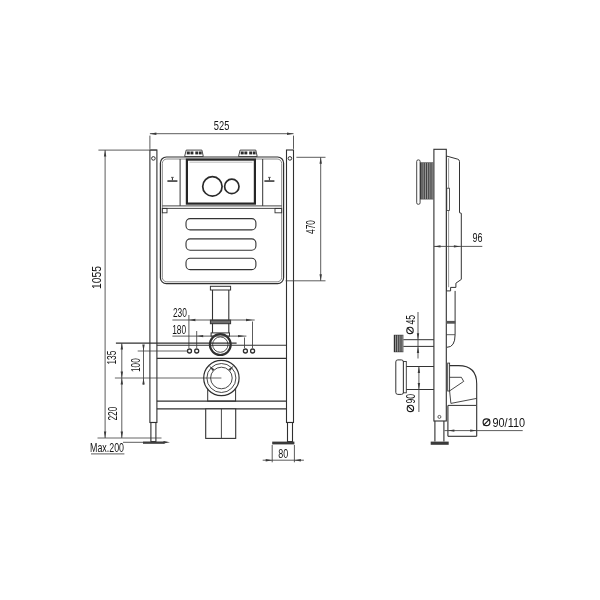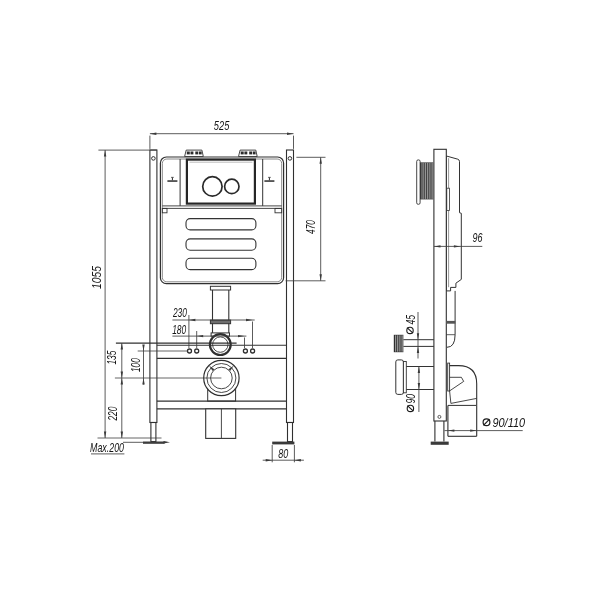--- a/index.html
+++ b/index.html
@@ -1,16 +1,16 @@
 <!DOCTYPE html>
 <html><head>
 <meta charset="utf-8">
 <style>
   html,body{margin:0;padding:0;background:#ffffff;}
-  .wrap{width:600px;height:600px;position:relative;background:#ffffff;font-style:italic;}
+  .wrap{width:600px;height:600px;position:relative;background:#ffffff;}
   svg{position:absolute;left:0;top:0;}
   text{font-family:"Liberation Sans",sans-serif;font-size:13px;fill:#151515;}
 </style>
 </head>
 <body>
 <div class="wrap">
 <svg width="600" height="600" viewBox="0 0 600 600">
 <g stroke-linecap="butt" fill="none">
 
 <g stroke="#303030" stroke-width="1.1">

